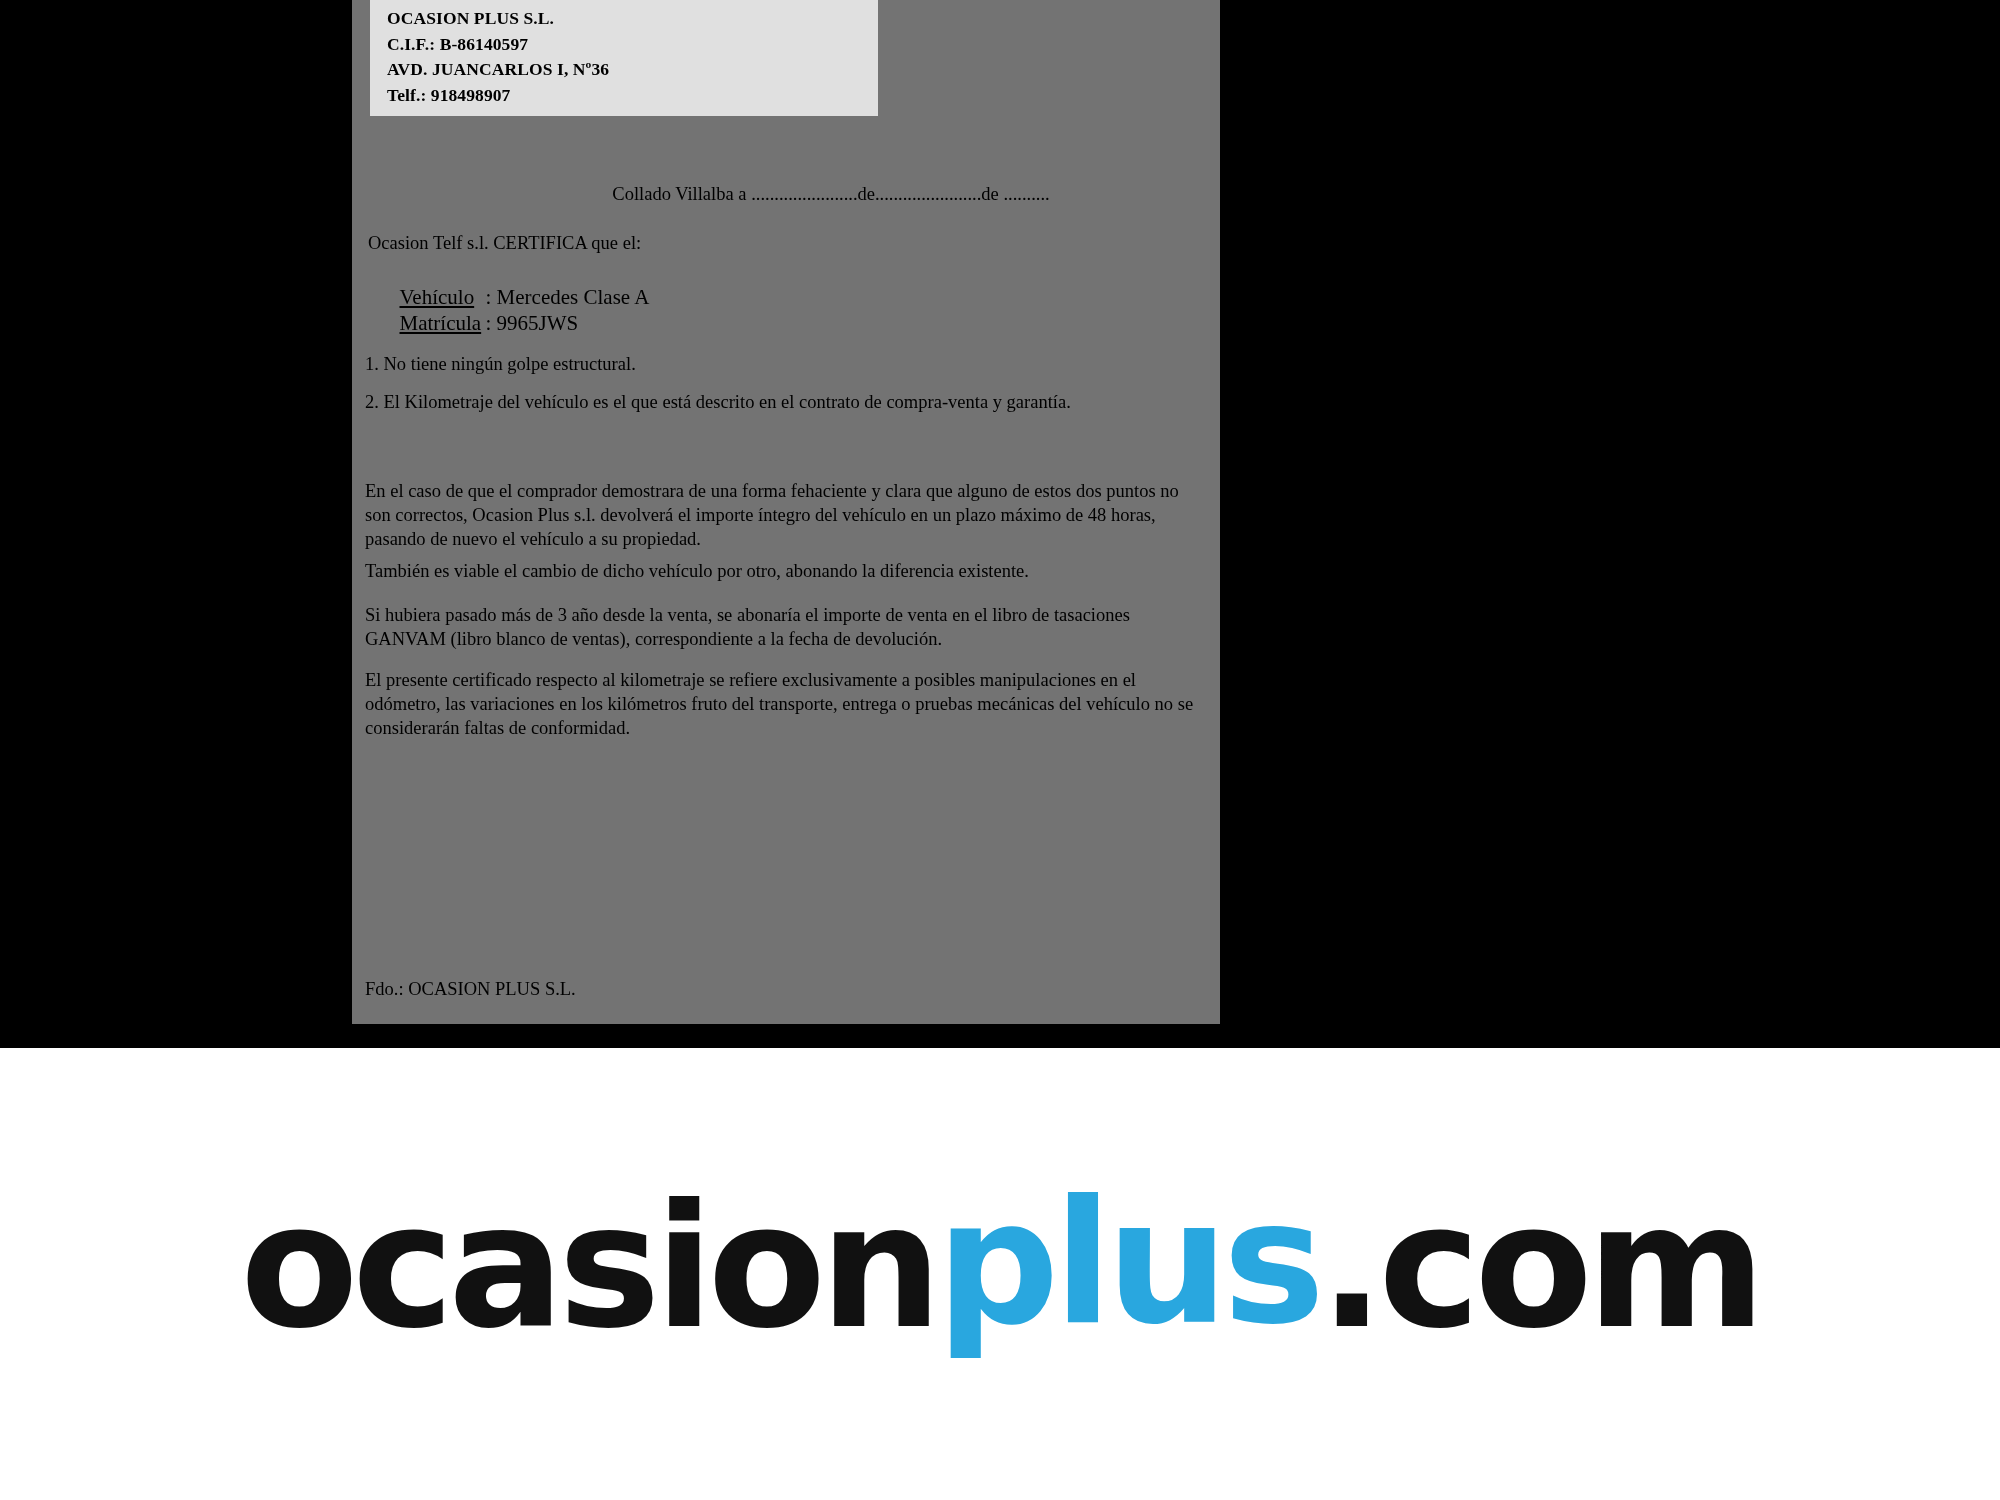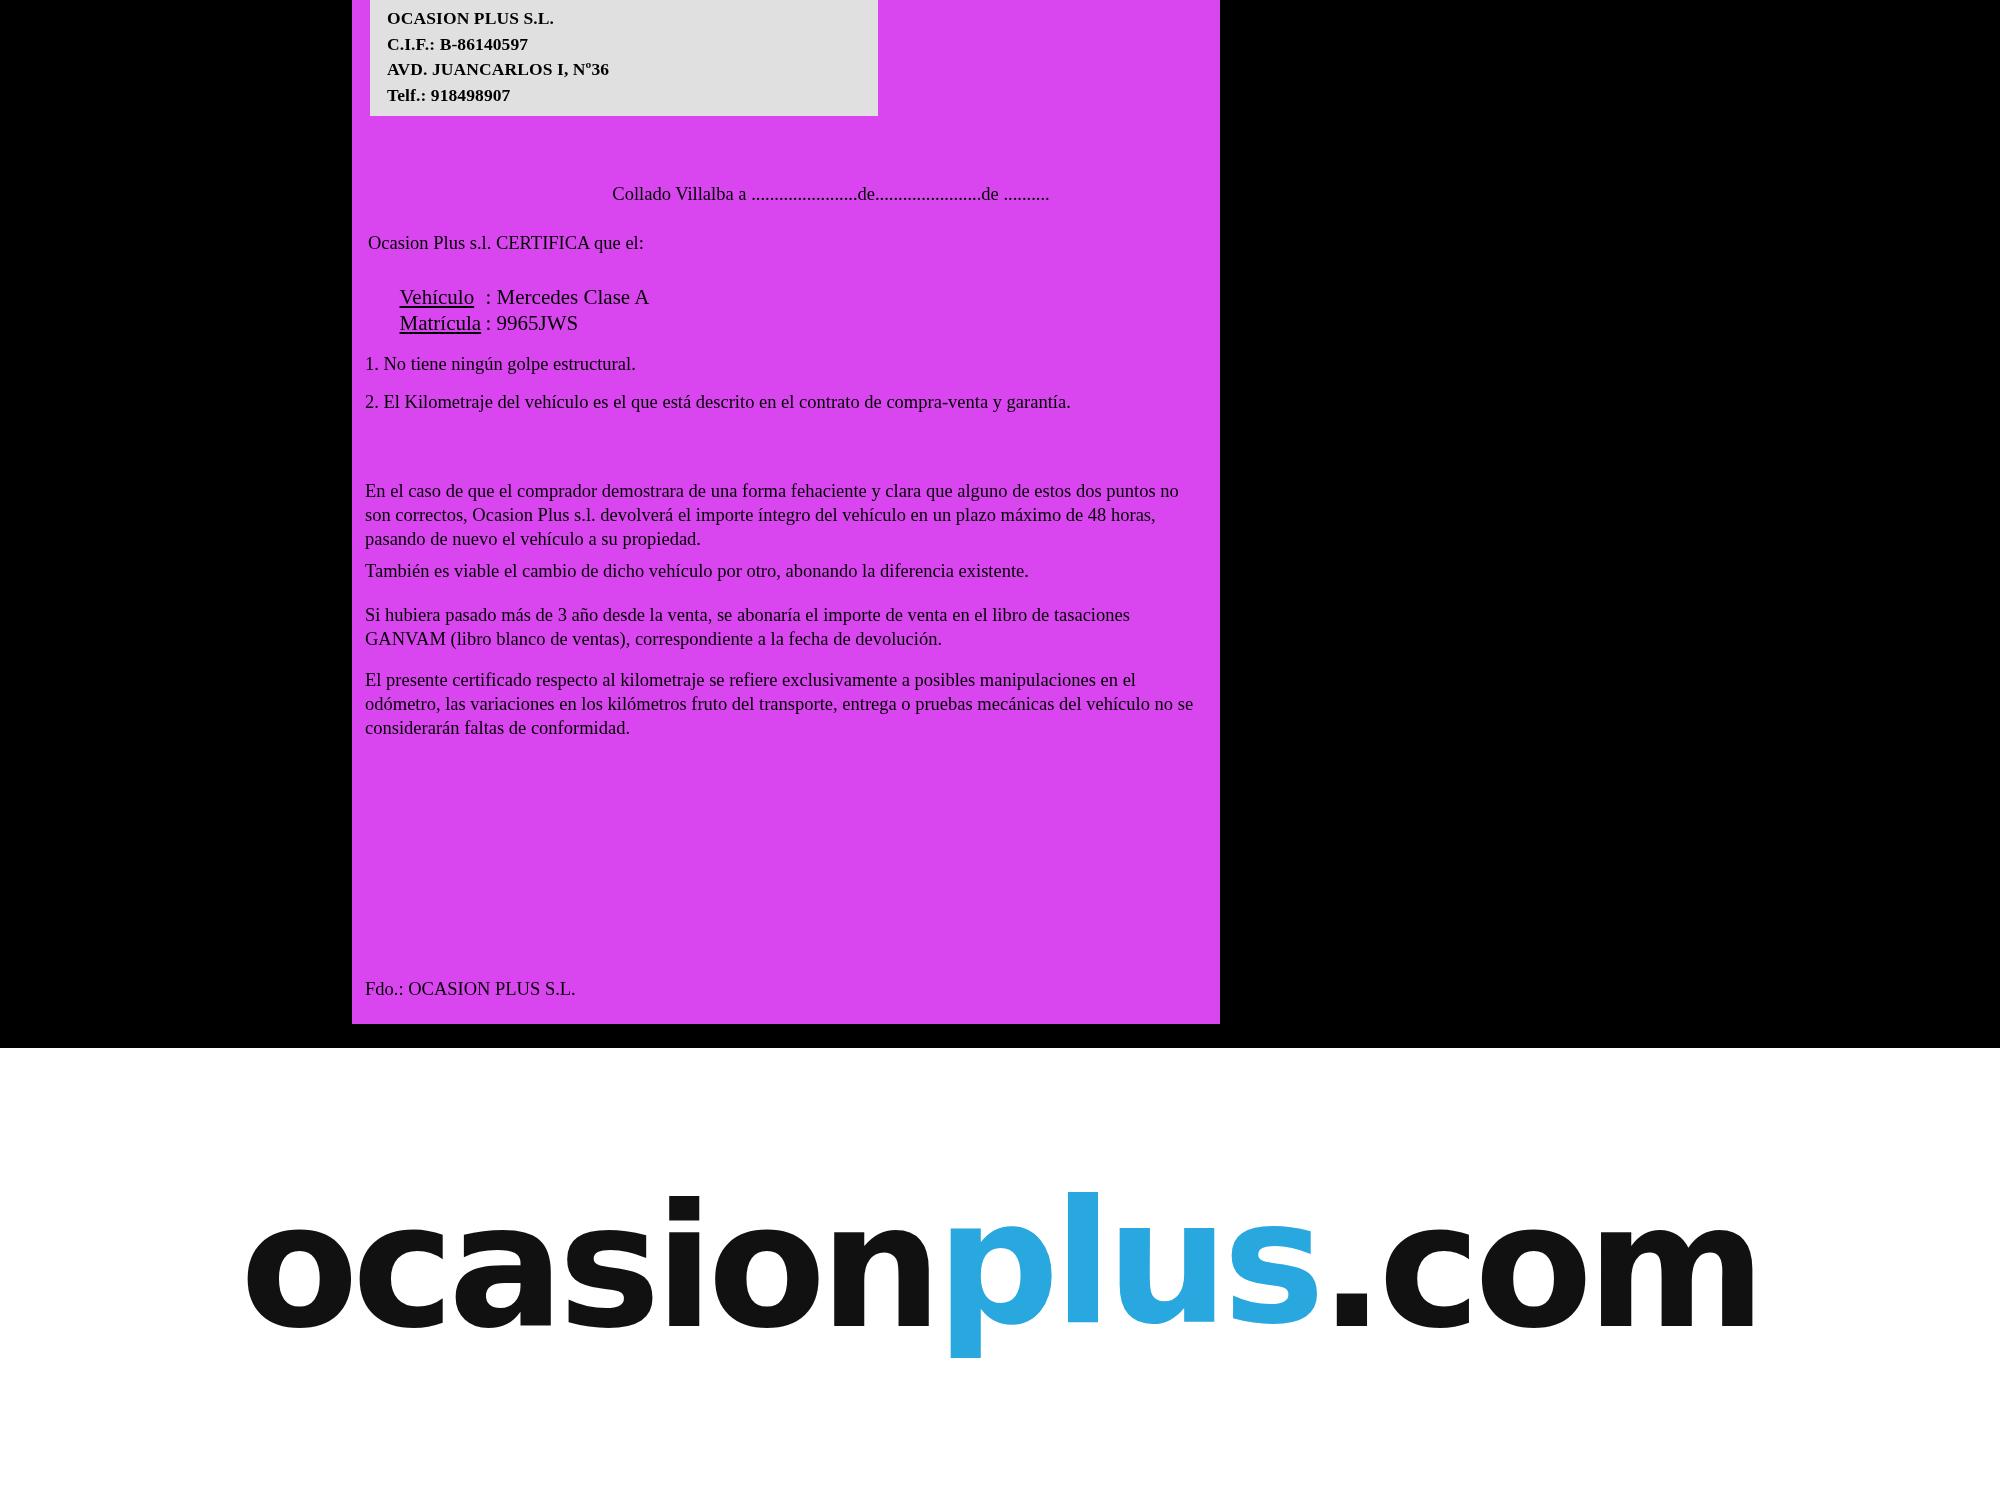--- a/index.html
+++ b/index.html
@@ -17,21 +17,21 @@
     background: #000000;
     font-family: "Liberation Serif", serif;
   }
   
   .sheet {
     position: absolute;
     left: 352px;
     top: 0;
     width: 868px;
     height: 1024px;
-    background: #d946ef;
+    background: #737373;
   }
   .header-block {
     position: absolute;
     left: 18px;
     top: 0px;
     width: 508px;
     background: #e0e0e0;
     padding: 6px 0 8px 0;
   }
   .header-block .line {
@@ -142,21 +142,21 @@
 
     <div class="header-block">
       <div class="line">OCASION PLUS S.L.</div>
       <div class="line">C.I.F.: B-86140597</div>
       <div class="line">AVD. JUANCARLOS I, Nº36</div>
       <div class="line">Telf.: 918498907</div>
     </div>
 
     <div class="dateline">Collado Villalba a .......................de.......................de ..........</div>
 
-    <div class="certifica">Ocasion Plus s.l. CERTIFICA que el:</div>
+    <div class="certifica">Ocasion Telf s.l. CERTIFICA que el:</div>
 
     <div class="kv row1">
       <span class="key">Vehículo</span><span>:</span> <span>Mercedes Clase A</span>
     </div>
     <div class="kv row2">
       <span class="key">Matrícula</span><span>:</span> <span>9965JWS</span>
     </div>
 
     <div class="para p-num1">1. No tiene ningún golpe estructural.</div>
     <div class="para p-num2">2. El Kilometraje del vehículo es el que está descrito en el contrato de compra-venta y garantía.</div>

